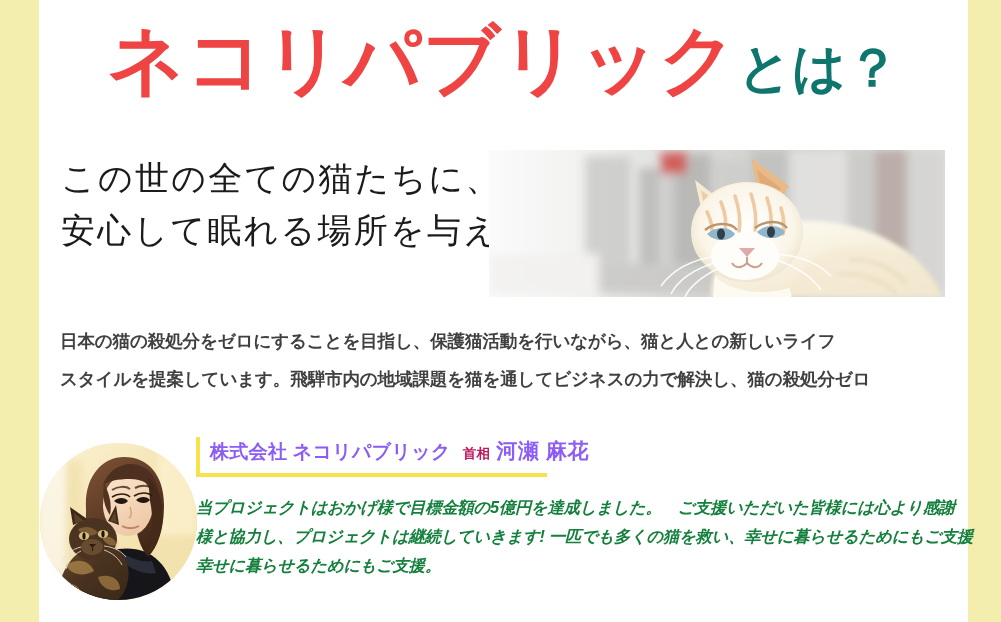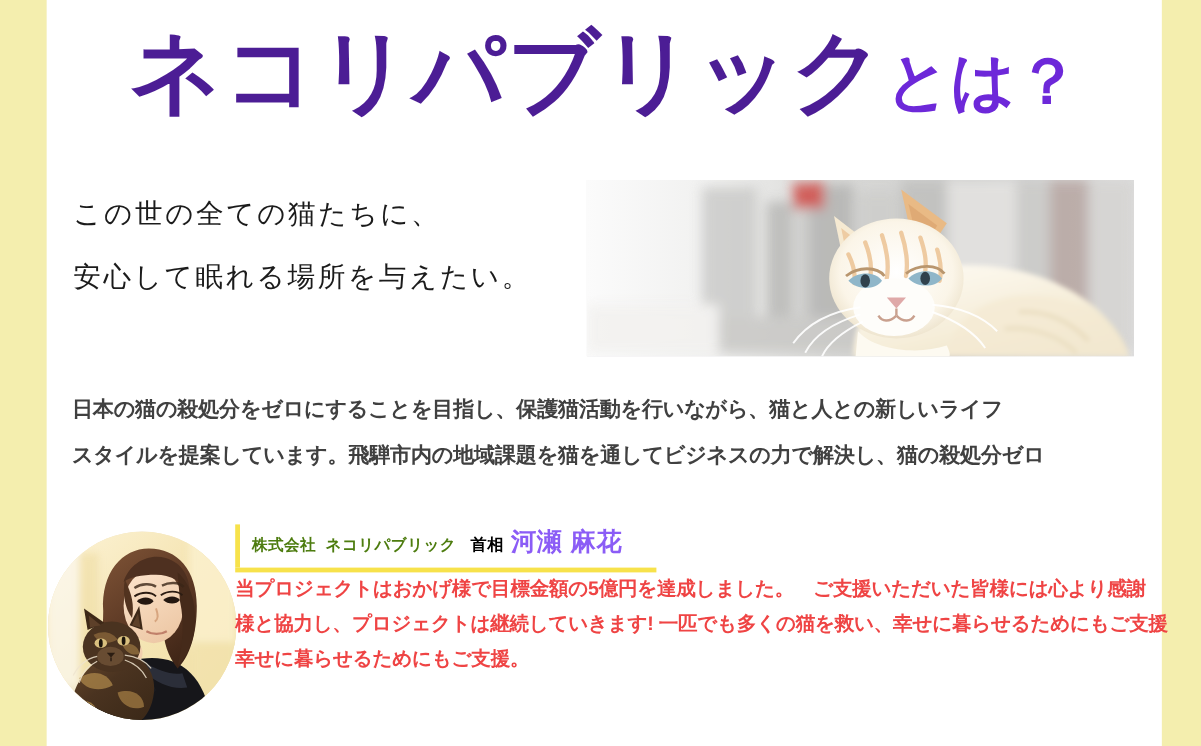--- a/index.html
+++ b/index.html
@@ -49,40 +49,40 @@
     width: 929px;
     text-align: center;
     white-space: nowrap;
     line-height: 1;
   }
   .title-main {
     font-family: "DejaVu Sans", "Liberation Sans", sans-serif;
     font-weight: 700;
     font-size: 76px;
     letter-spacing: 1px;
-    color: #4c1d95;
+    color: #ef4444;
     vertical-align: baseline;
   }
   .title-suffix {
     font-family: "DejaVu Sans", "Liberation Sans", sans-serif;
     font-weight: 700;
     font-size: 53px;
     letter-spacing: 0px;
-    color: #6d28d9;
+    color: #0f766e;
     vertical-align: baseline;
   }
 
   
   .lead {
     position: absolute;
     left: 22px;
     top: 152px;
     width: 445px;
     color: #1b1b1b;
-    font-size: 23px;
+    font-size: 34px;
     font-weight: 400;
     line-height: 52px;
     letter-spacing: 2.2px;
     white-space: nowrap;
   }
   .lead div { height: 52px; }
 
   
   .hero-photo {
     position: absolute;
@@ -137,54 +137,54 @@
   }
   .credit-bar {
     position: absolute;
     left: 0;
     top: 0;
     width: 4px;
     height: 36px;
     background: #f7e24b;
   }
   .credit-company {
-    font-size: 13px;
-    font-weight: 700;
-    color: #4d7c0f;
+    font-size: 19px;
+    font-weight: 700;
+    color: #8b5cf6;
     letter-spacing: 0.3px;
-    font-family: Liberation Mono, monospace;
   }
   .credit-role {
     font-size: 13.5px;
     font-weight: 700;
-    color: #000000;
+    color: #be185d;
     letter-spacing: 0.3px;
     padding-left: 12px;
   }
   .credit-person {
     font-size: 21px;
     font-weight: 700;
     color: #8b5cf6;
     letter-spacing: 0.6px;
     padding-left: 6px;
   }
   .credit-rule {
     width: 351px;
     height: 4px;
     background: #f7e24b;
     margin-top: 0px;
   }
   .credit-body {
-    margin-top: 0;
+    margin-top: 16px;
     width: 772px;
-    color: #ef4444;
+    color: #15803d;
     font-size: 16.3px;
     font-weight: 700;
     line-height: 29px;
     letter-spacing: -0.2px;
+    font-style: italic;
   }
   .credit-body div { height: 29px; white-space: nowrap; }
 </style>
 </head>
 <body>
 
 <div id="page">
 
   <div class="band band-left"></div>
   <div class="band band-right"></div>

